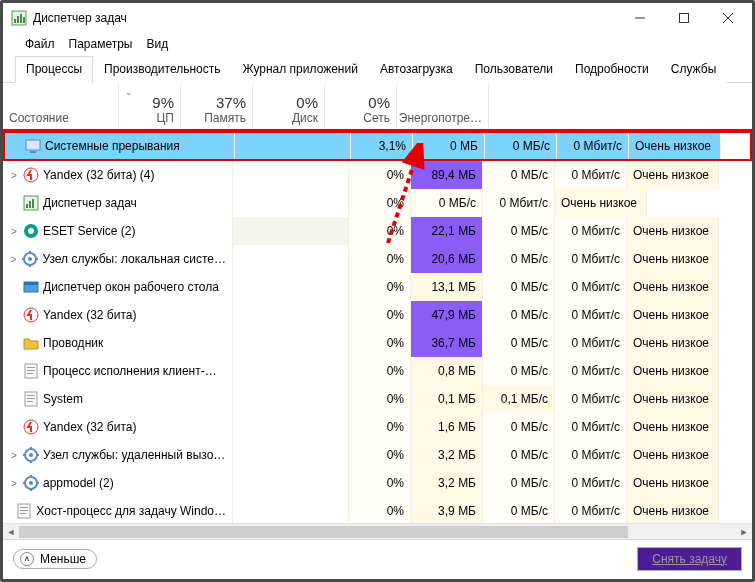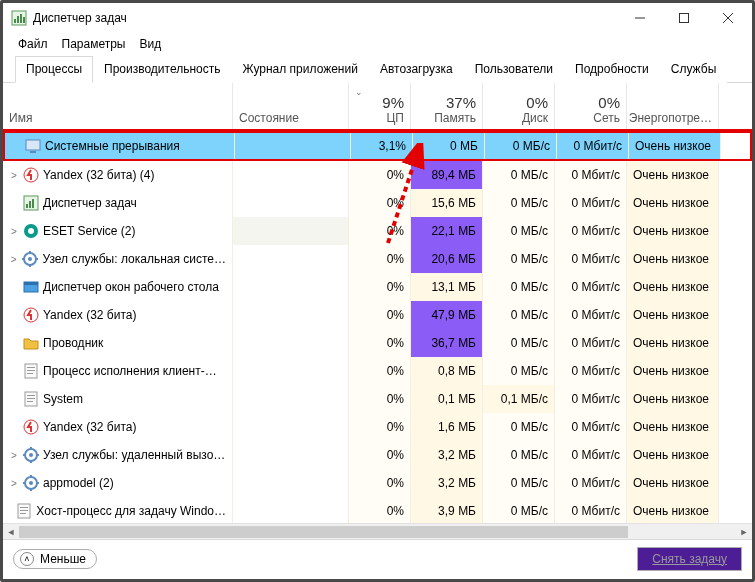--- a/index.html
+++ b/index.html
@@ -11,21 +11,21 @@
   .col-disk   { width: 72px;  text-align: right; }
   .col-net    { width: 72px;  text-align: right; }
   .col-energy { width: 92px; align-items: flex-end;  }
 
   .titlebar { display: flex; align-items: center; height: 30px; padding: 0 2px 0 8px; }
   .titlebar .title { margin-left: 6px; font-size: 12px; }
   .titlebar .spacer { flex: 1; }
   .winbtn { width: 44px; height: 28px; display:flex; align-items:center; justify-content:center; color:#333; }
   .app-icon { width:16px; height:16px; display:inline-block; }
 
-  .menubar { display:flex; gap:2px; padding: 2px 9px; }
+  .menubar { display:flex; gap:2px; padding: 2px 16px; }
   .menubar span { padding: 2px 6px; }
 
   .tabs { display:flex; border-bottom: 1px solid #d9d9d9; padding-left: 12px; gap:0; }
   .tabs span { padding: 5px 10px 6px; border:1px solid transparent; border-bottom:none; position:relative; top:1px; background:#fff; }
   .tabs span.active { border-color:#d9d9d9; border-bottom:1px solid #fff; }
 
   .table { width: 100%; }
   .thead { display:flex; border-bottom: 2px solid #e30000; height: 48px; align-items: stretch;}
   .thead .th { border-right: 1px solid #e8e8e8; display:flex; flex-direction:column; justify-content:flex-end; padding: 4px 6px 4px 6px; color:#555; overflow:hidden; white-space:nowrap; text-overflow:ellipsis; }
   .thead .th .pct { font-size: 15px; text-align:right; color:#333; }
@@ -111,23 +111,20 @@
   <span>Производительность</span>
   <span>Журнал приложений</span>
   <span>Автозагрузка</span>
   <span>Пользователи</span>
   <span>Подробности</span>
   <span>Службы</span>
 </div>
 
 <div class="table">
   <div class="thead">
-    <div class="th col-name">
-        <span class="lbl">Имя</span>
-      </div>
     <div class="th col-status">
         <span class="lbl">Состояние</span>
       </div>
     <div class="th right col-cpu">
         <span class="sort">⌄</span>
         <span class="pct">9%</span>
         <span class="lbl">ЦП</span>
       </div>
     <div class="th right col-mem">
         <span class="pct">37%</span>
@@ -193,21 +190,20 @@
           <span class="ico"><svg width="16" height="16">
               <rect x="1" y="1" width="14" height="14" fill="#e8f4e8" stroke="#5a9a5a"></rect>
               <rect x="3" y="9" width="2" height="4" fill="#4a8a4a"></rect>
               <rect x="6" y="6" width="2" height="7" fill="#4a8a4a"></rect>
               <rect x="9" y="4" width="2" height="9" fill="#4a8a4a"></rect>
             </svg></span>
           <span>Диспетчер задач</span>
         </div>
         <div class="td col-status " style=""></div>
         <div class="td right col-cpu heat-none">0%</div>
-        <div class="td right col-mem heat-low">15,6 МБ</div>
         <div class="td right col-disk heat-none">0 МБ/с</div>
         <div class="td right col-net heat-none">0 Мбит/с</div>
         <div class="td col-energy heat-low">Очень низкое</div>
       </div>
       <div class="row">
         <div class="td col-name">
           <span class="caret">&gt;</span>
           <span class="ico"><svg width="16" height="16">
               <circle cx="8" cy="8" r="7" fill="#0a9a8a"></circle>
               <circle cx="8" cy="8" r="3" fill="#fff"></circle>

